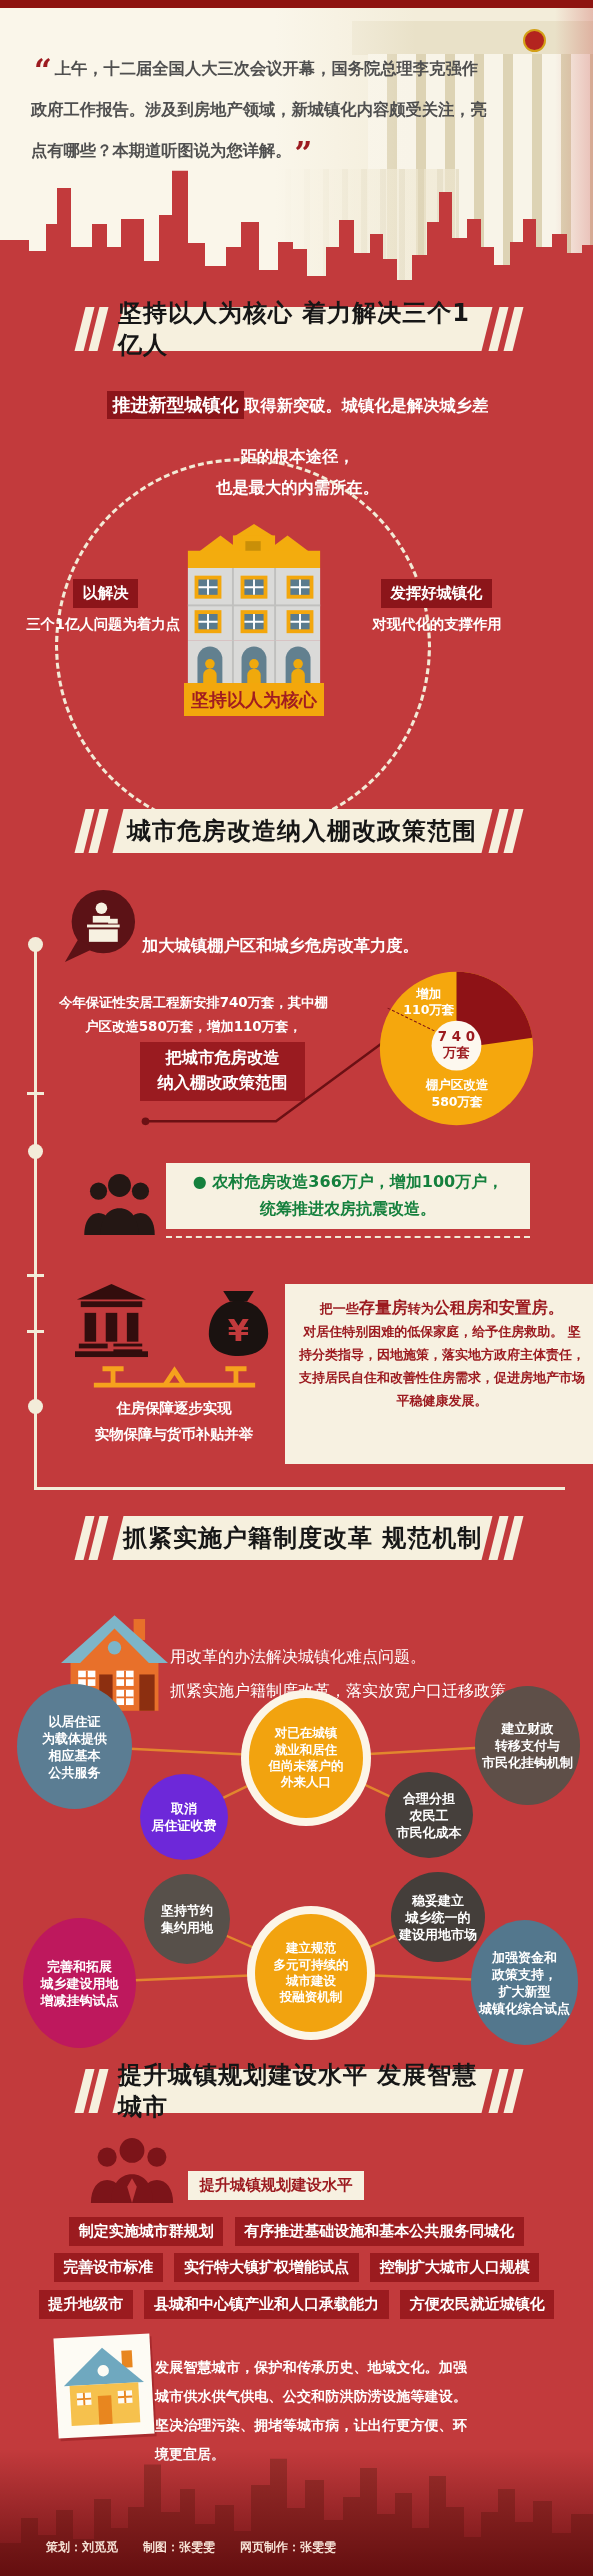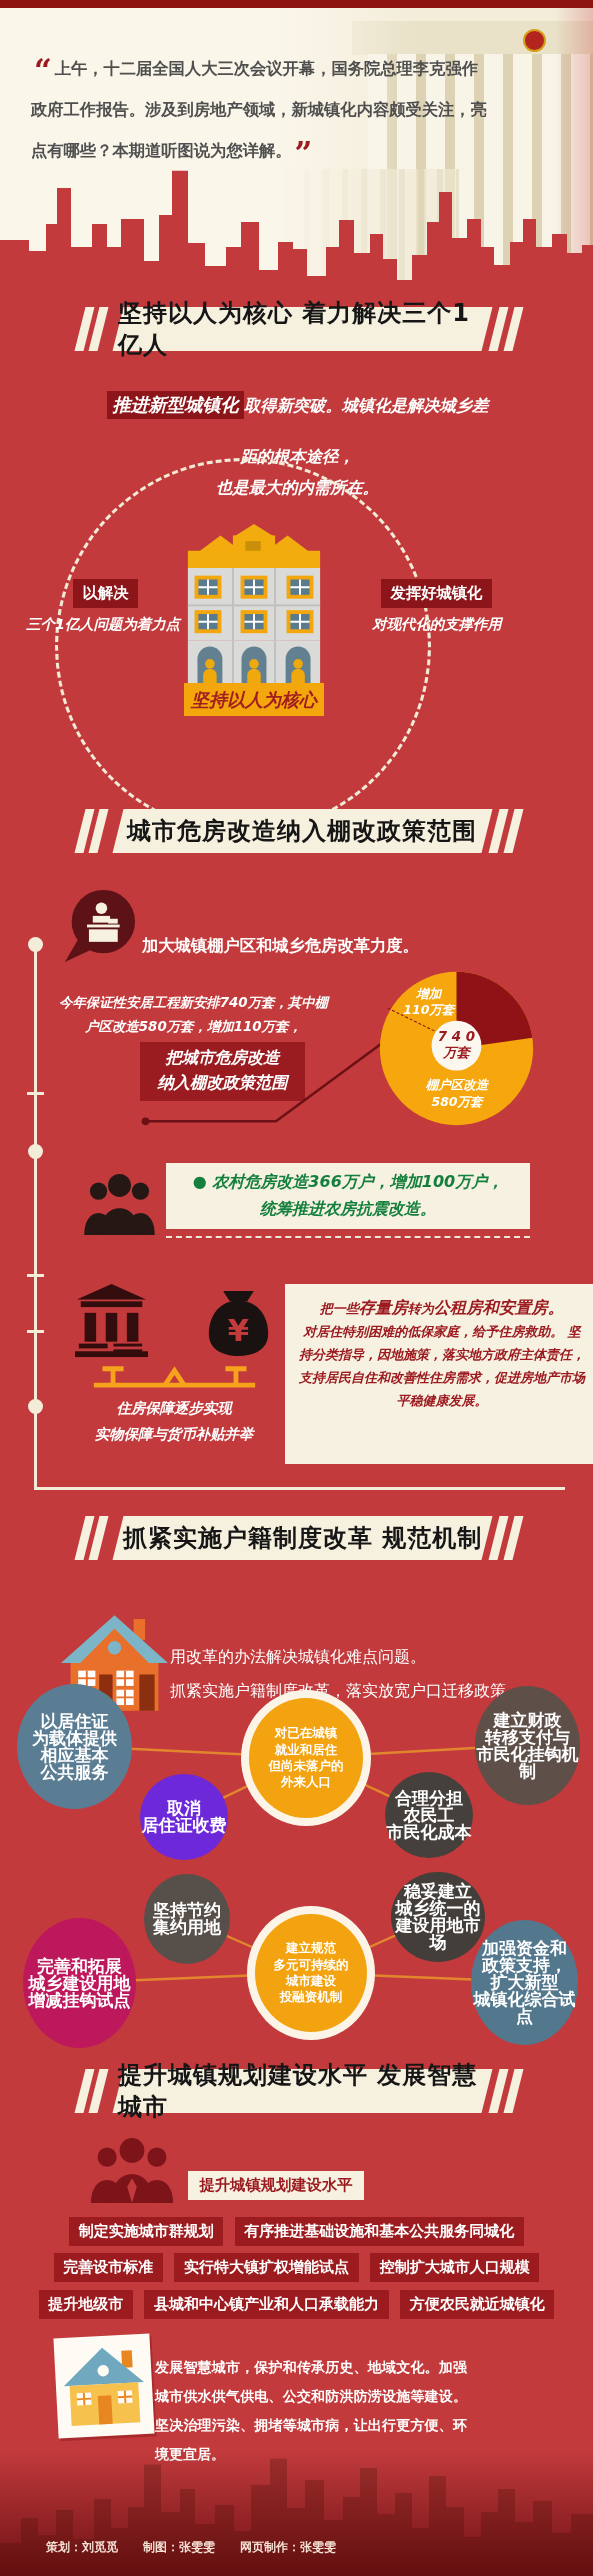--- a/index.html
+++ b/index.html
@@ -1,20 +1,20 @@
 <!DOCTYPE html>
 <html><head>
 <meta charset="utf-8">
 <style>
   html,body{margin:0;padding:0;background:#888;}
   #page{position:relative;width:594px;height:2576px;background:#c23a3c;overflow:hidden;
         font-family:"DejaVu Sans","Liberation Sans",sans-serif;}
   .abs{position:absolute;}
   .pre{white-space:pre-line;}
-  .ctr{text-align:center;font-style:italic;}
+  .ctr{text-align:center;}
   .w{color:#fff;}
   .dr{color:#9c1b20;}
   
   .hero{left:0;top:7.7px;width:594px;height:289px;background:#faf6ea;}
   .hall{left:239px;top:7.7px;width:354px;height:289px;background:#f3edda;overflow:hidden;}
   .hall-cols{position:absolute;right:0;top:46px;width:225px;height:243px;
     background:repeating-linear-gradient(90deg,#f8f4e8 0 19px,#ddd3b4 19px 29px);}
   .hall-arch{position:absolute;right:0;top:13.4px;width:241px;height:34px;background:#e9e1c8;}
   .hall-emblem{position:absolute;left:284px;top:21px;width:19px;height:19px;border-radius:50%;
     background:#b3241f;border:2.9px solid #d4a017;}
@@ -33,21 +33,21 @@
   .hb{flex:1;background:#f6f0de;transform:skewX(-14deg);margin:0 7.7px 0 9.6px;
       display:flex;align-items:center;justify-content:center;}
   .hb span{transform:skewX(14deg);font-size:24px;font-weight:900;color:#161616;letter-spacing:1px;}
   
   .tag{background:#8c151a;color:#fff;font-size:15.3px;font-weight:900;padding:3.8px 9.6px;display:inline-block;}
   .creambox{background:#f7f1e1;}
   .dashcircle{border:3.8px dashed #f3ead6;border-radius:50%;}
   .dot{width:15.3px;height:15.3px;border-radius:50%;background:#f3ecd9;}
   .tick{height:2.9px;background:#f3ecd9;}
   .bubble{border-radius:50%;display:flex;align-items:center;justify-content:center;
-    color:#fff;font-size:17px;font-weight:900;line-height:17px;text-align:center;white-space:pre-line;}
+    color:#fff;font-size:13px;font-weight:900;line-height:17px;text-align:center;white-space:pre-line;}
   .bubble-ring{border-radius:50%;background:#fcf5e7;display:flex;}
   .bubble-yellow{flex:1;margin:7.7px;border-radius:50%;background:#f2a30f;display:flex;align-items:center;
     justify-content:center;color:#fff;font-size:12.5px;font-weight:900;line-height:16.3px;text-align:center;white-space:pre-line;}
   .rowboxes{display:flex;justify-content:center;gap:11.5px;}
   .rowboxes div{background:#9b1b1f;color:#fff;font-size:15px;font-weight:900;
     padding:3.8px 9.6px;line-height:21px;white-space:nowrap;}
   .card4{background:#fdfbf4;transform:rotate(-3deg);box-shadow:1.9px 2.9px 0 rgba(120,15,18,.35);
     display:flex;align-items:center;justify-content:center;}
   .grad-bottom{background:linear-gradient(180deg,rgba(122,18,20,0) 0%,rgba(86,6,8,.8) 100%);}
   .credits{display:flex;justify-content:flex-start;gap:25px;color:#f5e0d4;font-size:12px;font-weight:700;padding-left:46px;}

